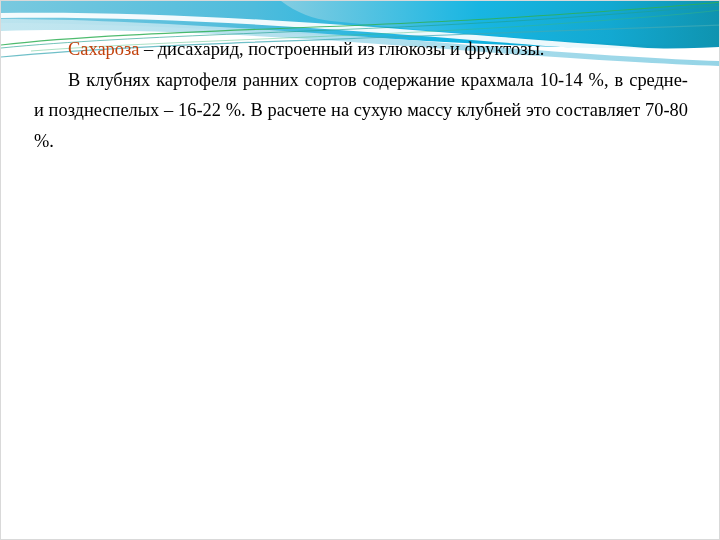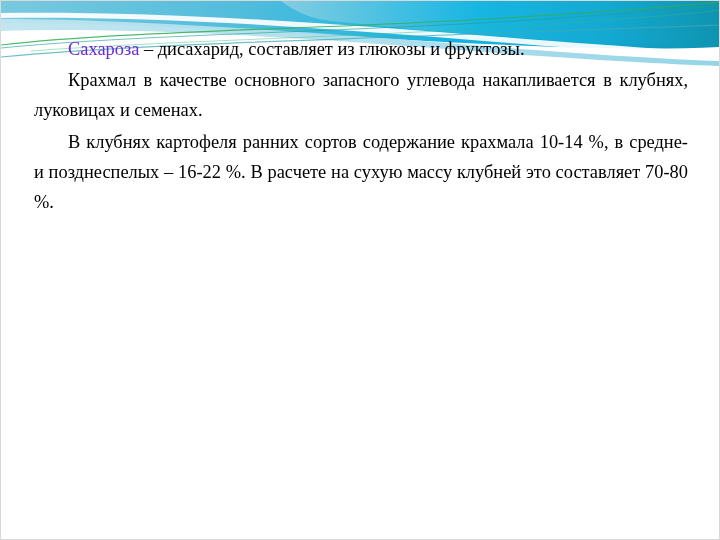--- a/index.html
+++ b/index.html
@@ -54,21 +54,21 @@
     text-align: justify;
   }
   .para.last-para {
     margin-bottom: 13px;
   }
   
   .para.justify-all {
     text-align-last: auto;
   }
   .term-highlight {
-    color: #6d28d9;
+    color: #c2410c;
   }
 </style>
 </head>
 <body>
 
 <div class="slide">
 
   <div class="banner">
     <svg viewBox="0 0 720 72" preserveAspectRatio="none" xmlns="http://www.w3.org/2000/svg" aria-hidden="true">
       <defs>
@@ -116,22 +116,21 @@
       </g>
 
       <g fill="none">
         <path d="M0,56 C120,44 300,40 470,33 C578,29 662,26 720,24" stroke="#3fa9b6" stroke-width="1.2" opacity="0.75"></path>
       </g>
     </svg>
   </div>
 
   <div class="body-text">
 
-    <p class="para justify-all"><span class="term-highlight">Сахароза</span><span> – дисахарид, составляет из глюкозы и фруктозы.</span></p>
+    <p class="para justify-all"><span class="term-highlight">Сахароза</span><span> – дисахарид, построенный из глюкозы и фруктозы.</span></p>
 
 
-    <p class="para justify-all">Крахмал в качестве основного запасного углевода накапливается в клубнях, луковицах и семенах.</p>
 
     <p class="para justify-all last-para">В клубнях картофеля ранних сортов содержание крахмала 10-14 %, в средне- и позднеспелых – 16-22 %. В расчете на сухую массу клубней это составляет 70-80 %.</p>
 
   </div>
 
 </div>
 
 </body></html>

